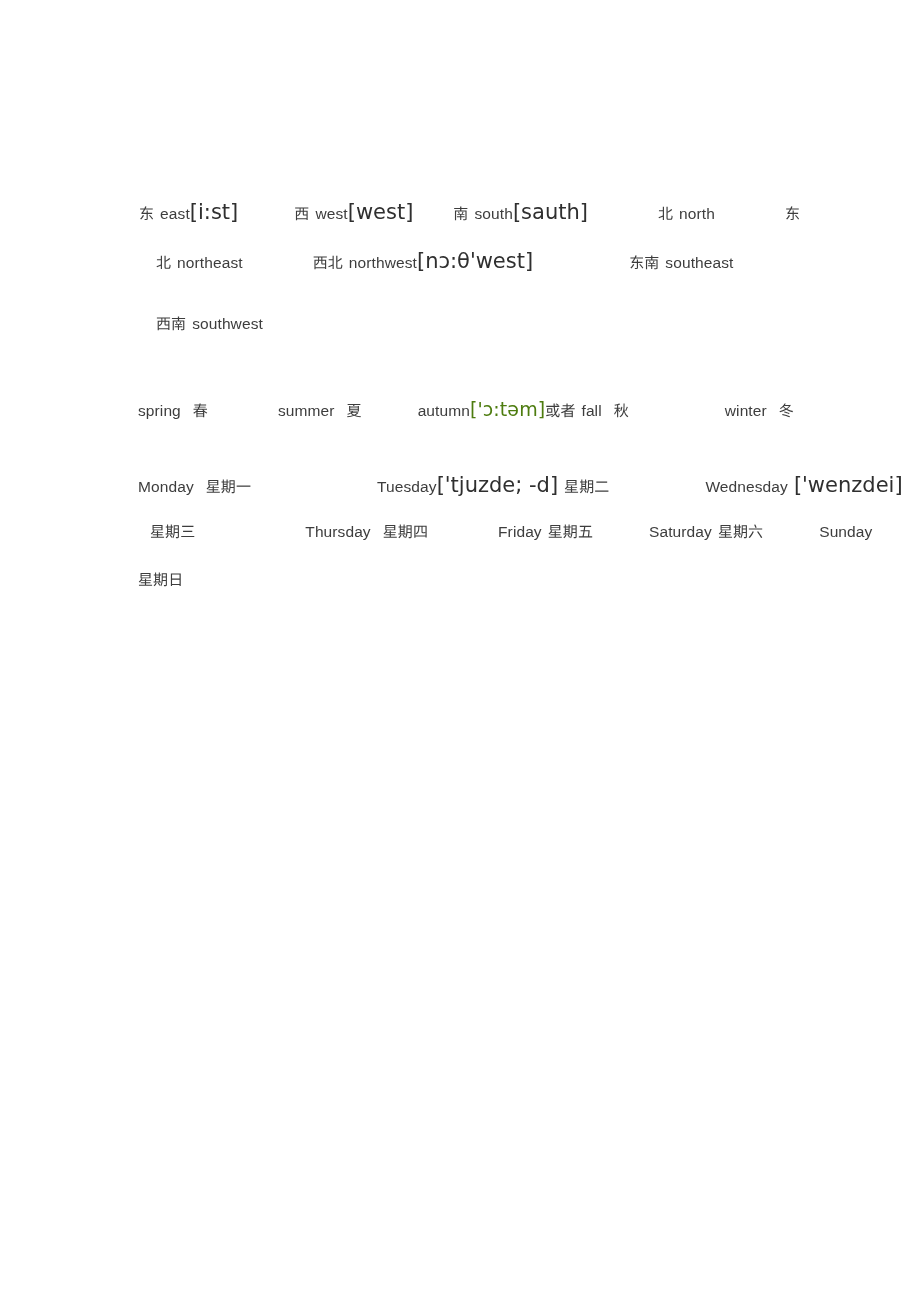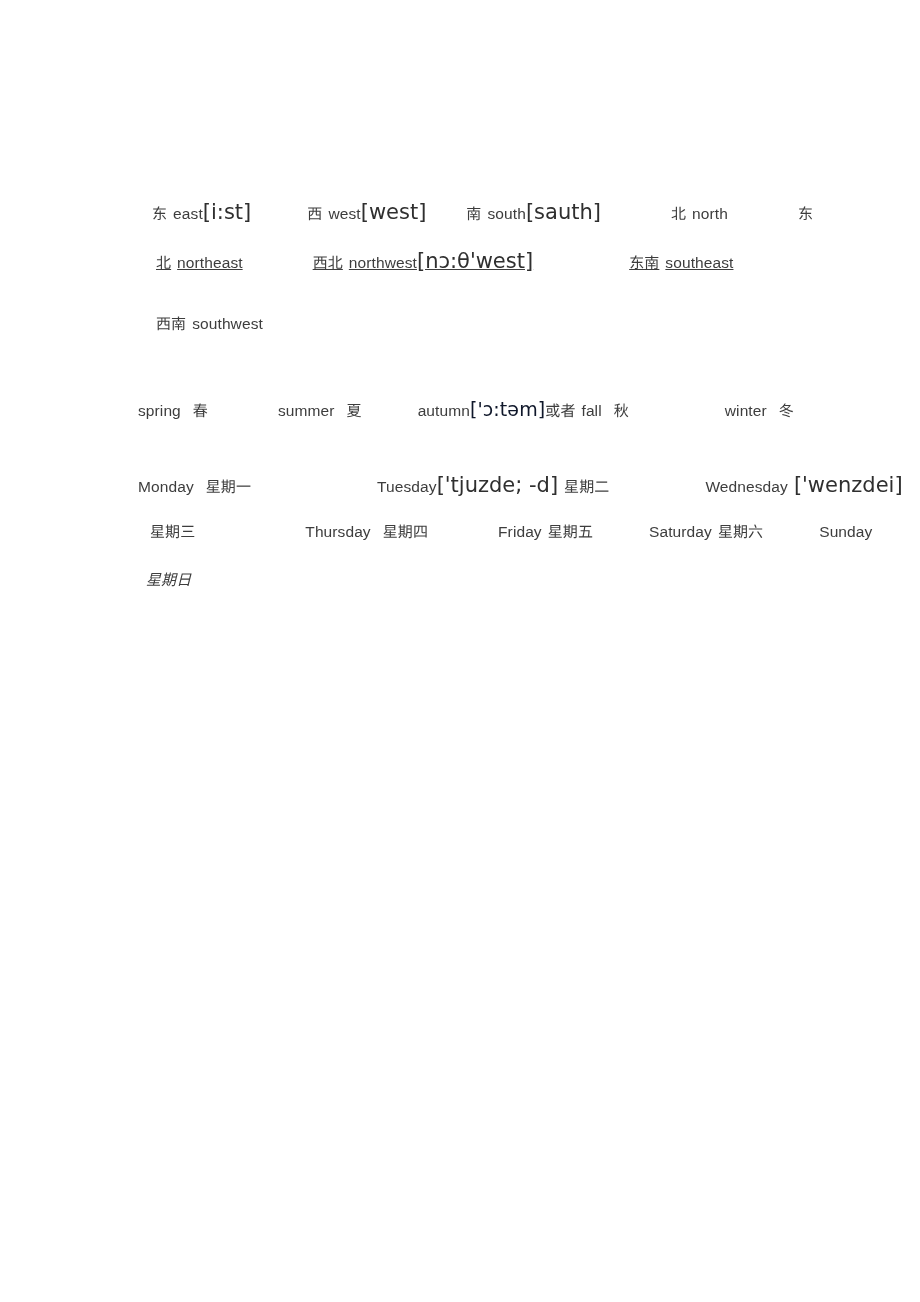--- a/index.html
+++ b/index.html
@@ -38,21 +38,21 @@
   .ipa {
     font-size: 21px;
     font-family: "DejaVu Sans", "Liberation Sans", sans-serif;
     letter-spacing: 0;
     color: #2f2f2f;
   }
 
   .ipa-sm {
     font-size: 19px;
     font-family: "DejaVu Sans", "Liberation Sans", sans-serif;
-    color: #0f172a;
+    color: #4d7c0f;
   }
 
   .cn {
     font-family: "DejaVu Sans", "Liberation Sans", sans-serif;
     font-size: 15px;
   }
 
   
   .gap-s  { display: inline-block; width: 26px; }
   .gap-m  { display: inline-block; width: 40px; }
@@ -60,25 +60,25 @@
   .gap-xl { display: inline-block; width: 70px; }
   .sp     { display: inline-block; width: 6px; }
 </style>
 </head>
 <body>
 
 <div class="page">
 
   <div class="section">
 
-    <div class="line" style="left:152px; top:202px;">
+    <div class="line" style="left:139px; top:202px;">
       <span class="cn">东</span><span class="sp"></span><span class="word">east</span><span class="ipa">[i:st]</span><span class="gap-l"></span><span class="cn">西</span><span class="sp"></span><span class="word">west</span><span class="ipa">[west]</span><span class="gap-m"></span><span class="cn">南</span><span class="sp"></span><span class="word">south</span><span class="ipa">[sauth]</span><span class="gap-xl"></span><span class="cn">北</span><span class="sp"></span><span class="word">north</span><span class="gap-xl"></span><span class="cn">东</span>
     </div>
 
-    <div class="line" style="left:156px; top:251px;text-decoration:underline;">
+    <div class="line" style="left:156px; top:251px;">
       <span class="cn">北</span><span class="sp"></span><span class="word">northeast</span><span class="gap-xl"></span><span class="cn">西北</span><span class="sp"></span><span class="word">northwest</span><span class="ipa">[nɔ:θ'west]</span><span class="gap-xl"></span><span class="gap-s"></span><span class="cn">东南</span><span class="sp"></span><span class="word">southeast</span>
     </div>
 
     <div class="line" style="left:156px; top:316px;">
       <span class="cn">西南</span><span class="sp"></span><span class="word">southwest</span>
     </div>
 
   </div>
 
   <div class="section">
@@ -92,19 +92,19 @@
   <div class="section">
 
     <div class="line" style="left:138px; top:475px;text-align:right;">
       <span class="word">Monday</span><span class="sp"></span><span class="sp"></span><span class="cn">星期一</span><span class="gap-xl"></span><span class="gap-l"></span><span class="word">Tuesday</span><span class="ipa">['tjuzde;  -d]</span><span class="sp"></span><span class="cn">星期二</span><span class="gap-xl"></span><span class="gap-s"></span><span class="word">Wednesday</span><span class="sp"></span><span class="ipa">['wenzdei]</span>
     </div>
 
     <div class="line" style="left:150px; top:524px;">
       <span class="cn">星期三</span><span class="gap-xl"></span><span class="gap-m"></span><span class="word">Thursday</span><span class="sp"></span><span class="sp"></span><span class="cn">星期四</span><span class="gap-xl"></span><span class="word">Friday</span><span class="sp"></span><span class="cn">星期五</span><span class="gap-l"></span><span class="word">Saturday</span><span class="sp"></span><span class="cn">星期六</span><span class="gap-l"></span><span class="word">Sunday</span>
     </div>
 
-    <div class="line" style="left:146px; top:572px;font-style:italic;">
+    <div class="line" style="left:138px; top:572px;">
       <span class="cn">星期日</span>
     </div>
 
   </div>
 
 </div>
 
 </body></html>

